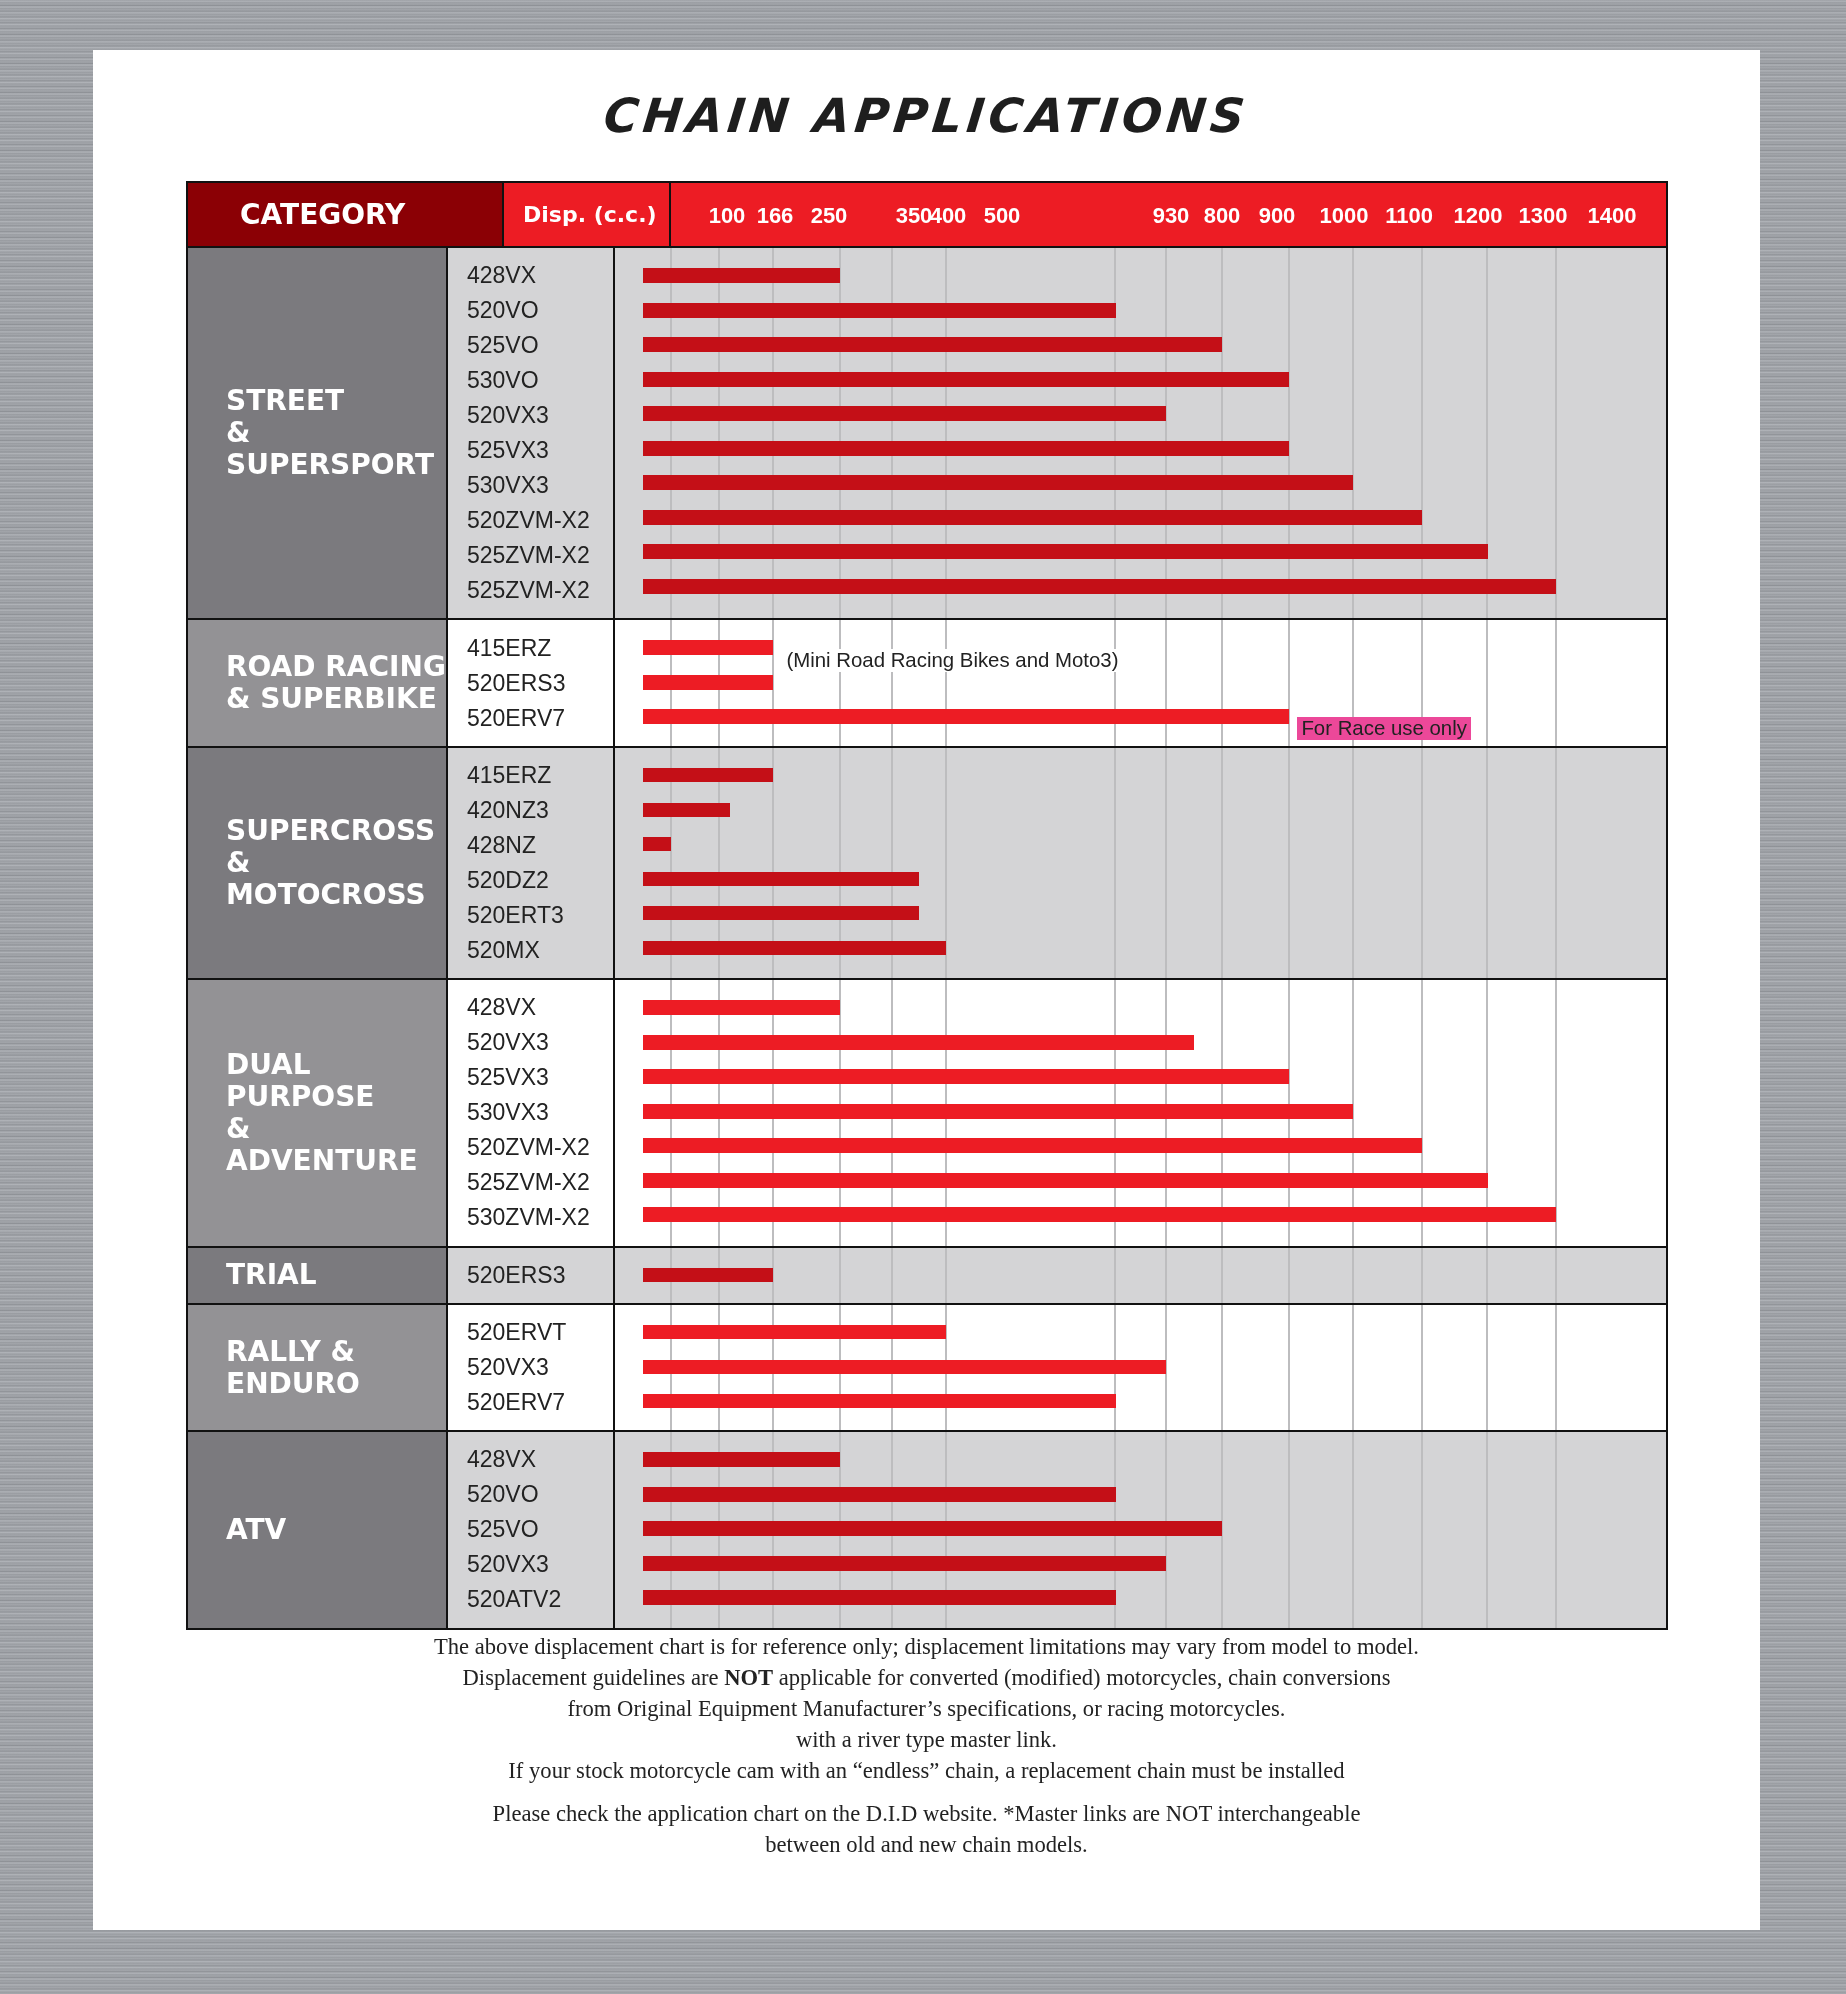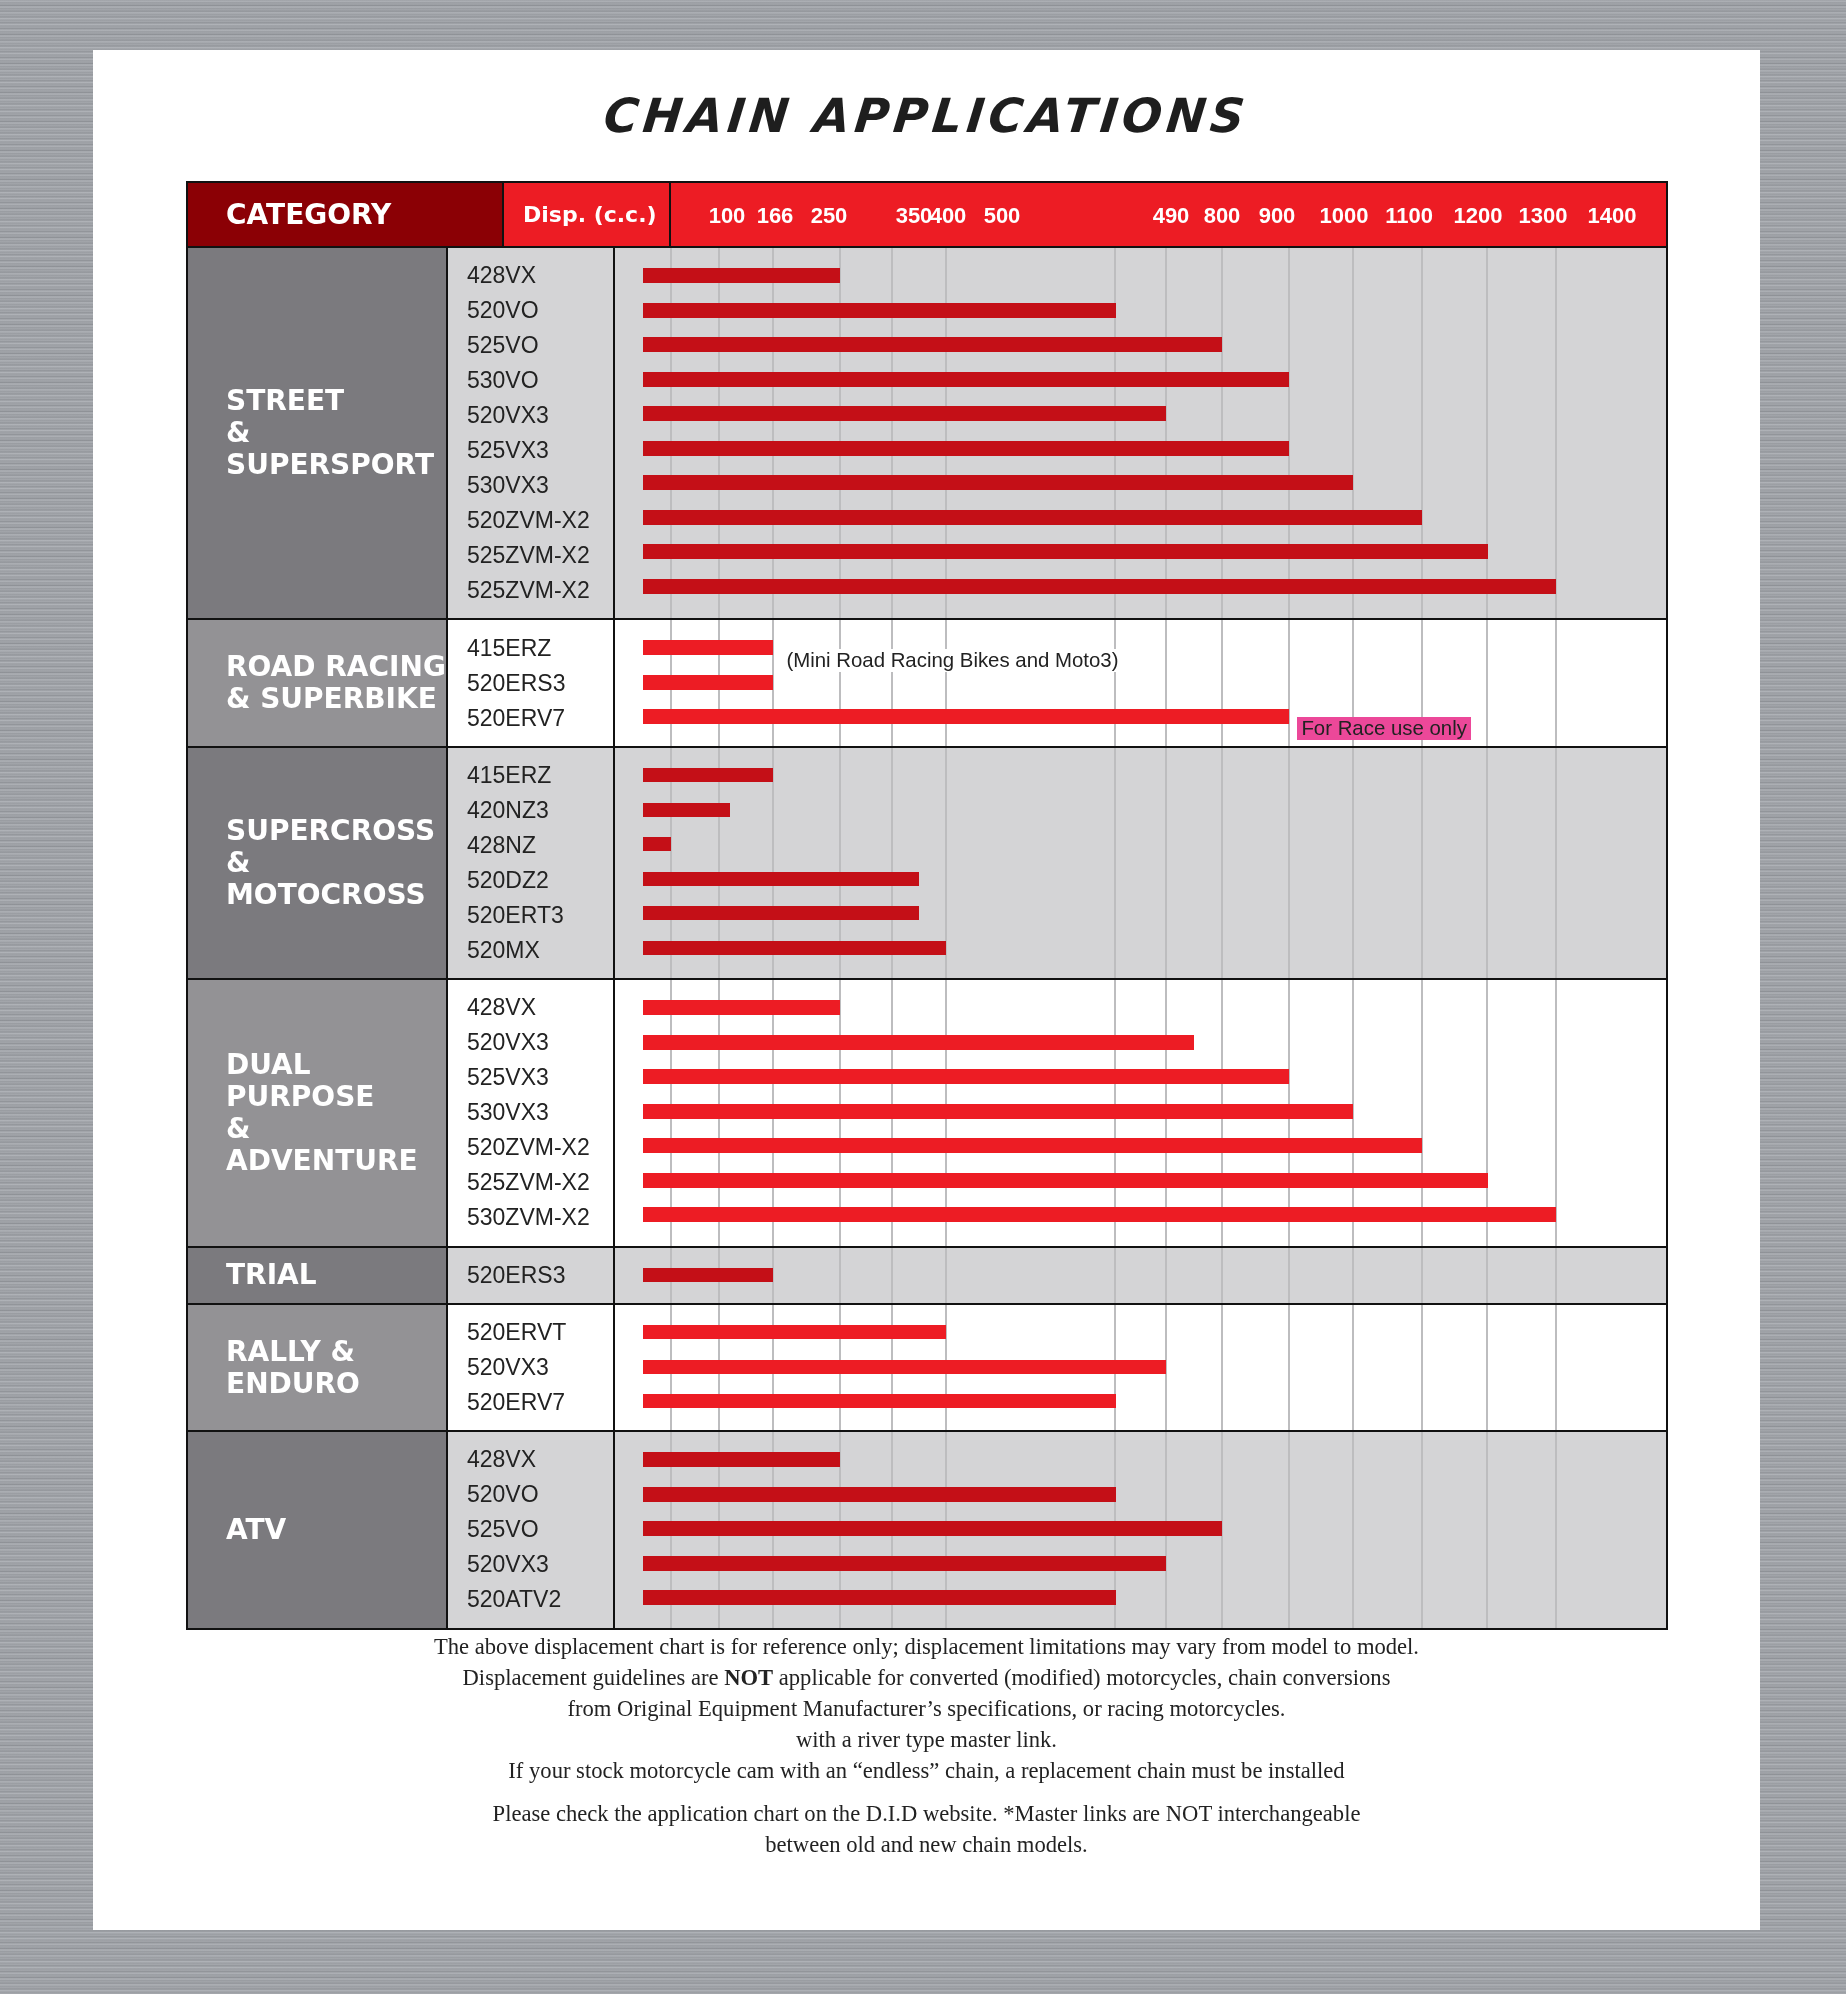--- a/index.html
+++ b/index.html
@@ -18,21 +18,21 @@
     font-size: 47px; letter-spacing: 4.4px; color: #1e1e1e;
     transform: skewX(-6deg);
   }
   .table {
     position: absolute; left: 93px; top: 131px; width: 1482px;
     border: 2.9px solid #111; box-sizing: border-box; background: #111;
   }
   .hdr { position: relative; height: 63px; display: flex; border-bottom: 2.9px solid #111; }
   .hdr-cat {
     width: 316px; background: #8b0005; color: #fff; font-weight: bold;
-    font-size: 28px; display: flex; align-items: center; padding-left: 38px; box-sizing: border-box;
+    font-size: 28px; display: flex; align-items: center; padding-left: 52px; box-sizing: border-box;
     border-right: 2.9px solid #111;
   }
   .hdr-disp {
     width: 167px; background: #ed1c24; color: #fff; font-weight: bold;
     font-size: 22px; display: flex; align-items: center; padding-left: 19px; box-sizing: border-box;
     border-right: 2.9px solid #111;
   }
   .hdr-scale { flex: 1; background: #ed1c24; position: relative; }
   .tick-label {
     position: absolute; top: 20.4px; transform: translateX(-50%);
@@ -81,21 +81,21 @@
     <div class="hdr">
       <div class="hdr-cat">CATEGORY</div>
       <div class="hdr-disp">Disp. (c.c.)</div>
       <div class="hdr-scale" id="scale">
           <span class="tick-label" style="left: 56px;">100</span>
           <span class="tick-label" style="left: 104px;">166</span>
           <span class="tick-label" style="left: 158px;">250</span>
           <span class="tick-label" style="left: 243px;">350</span>
           <span class="tick-label" style="left: 277px;">400</span>
           <span class="tick-label" style="left: 331px;">500</span>
-          <span class="tick-label" style="left: 500px;">490</span>
+          <span class="tick-label" style="left: 500px;">930</span>
           <span class="tick-label" style="left: 551px;">800</span>
           <span class="tick-label" style="left: 606px;">900</span>
           <span class="tick-label" style="left: 673px;">1000</span>
           <span class="tick-label" style="left: 738px;">1100</span>
           <span class="tick-label" style="left: 807px;">1200</span>
           <span class="tick-label" style="left: 872px;">1300</span>
           <span class="tick-label" style="left: 941px;">1400</span>
         </div>
     </div>
     <div id="groups">

